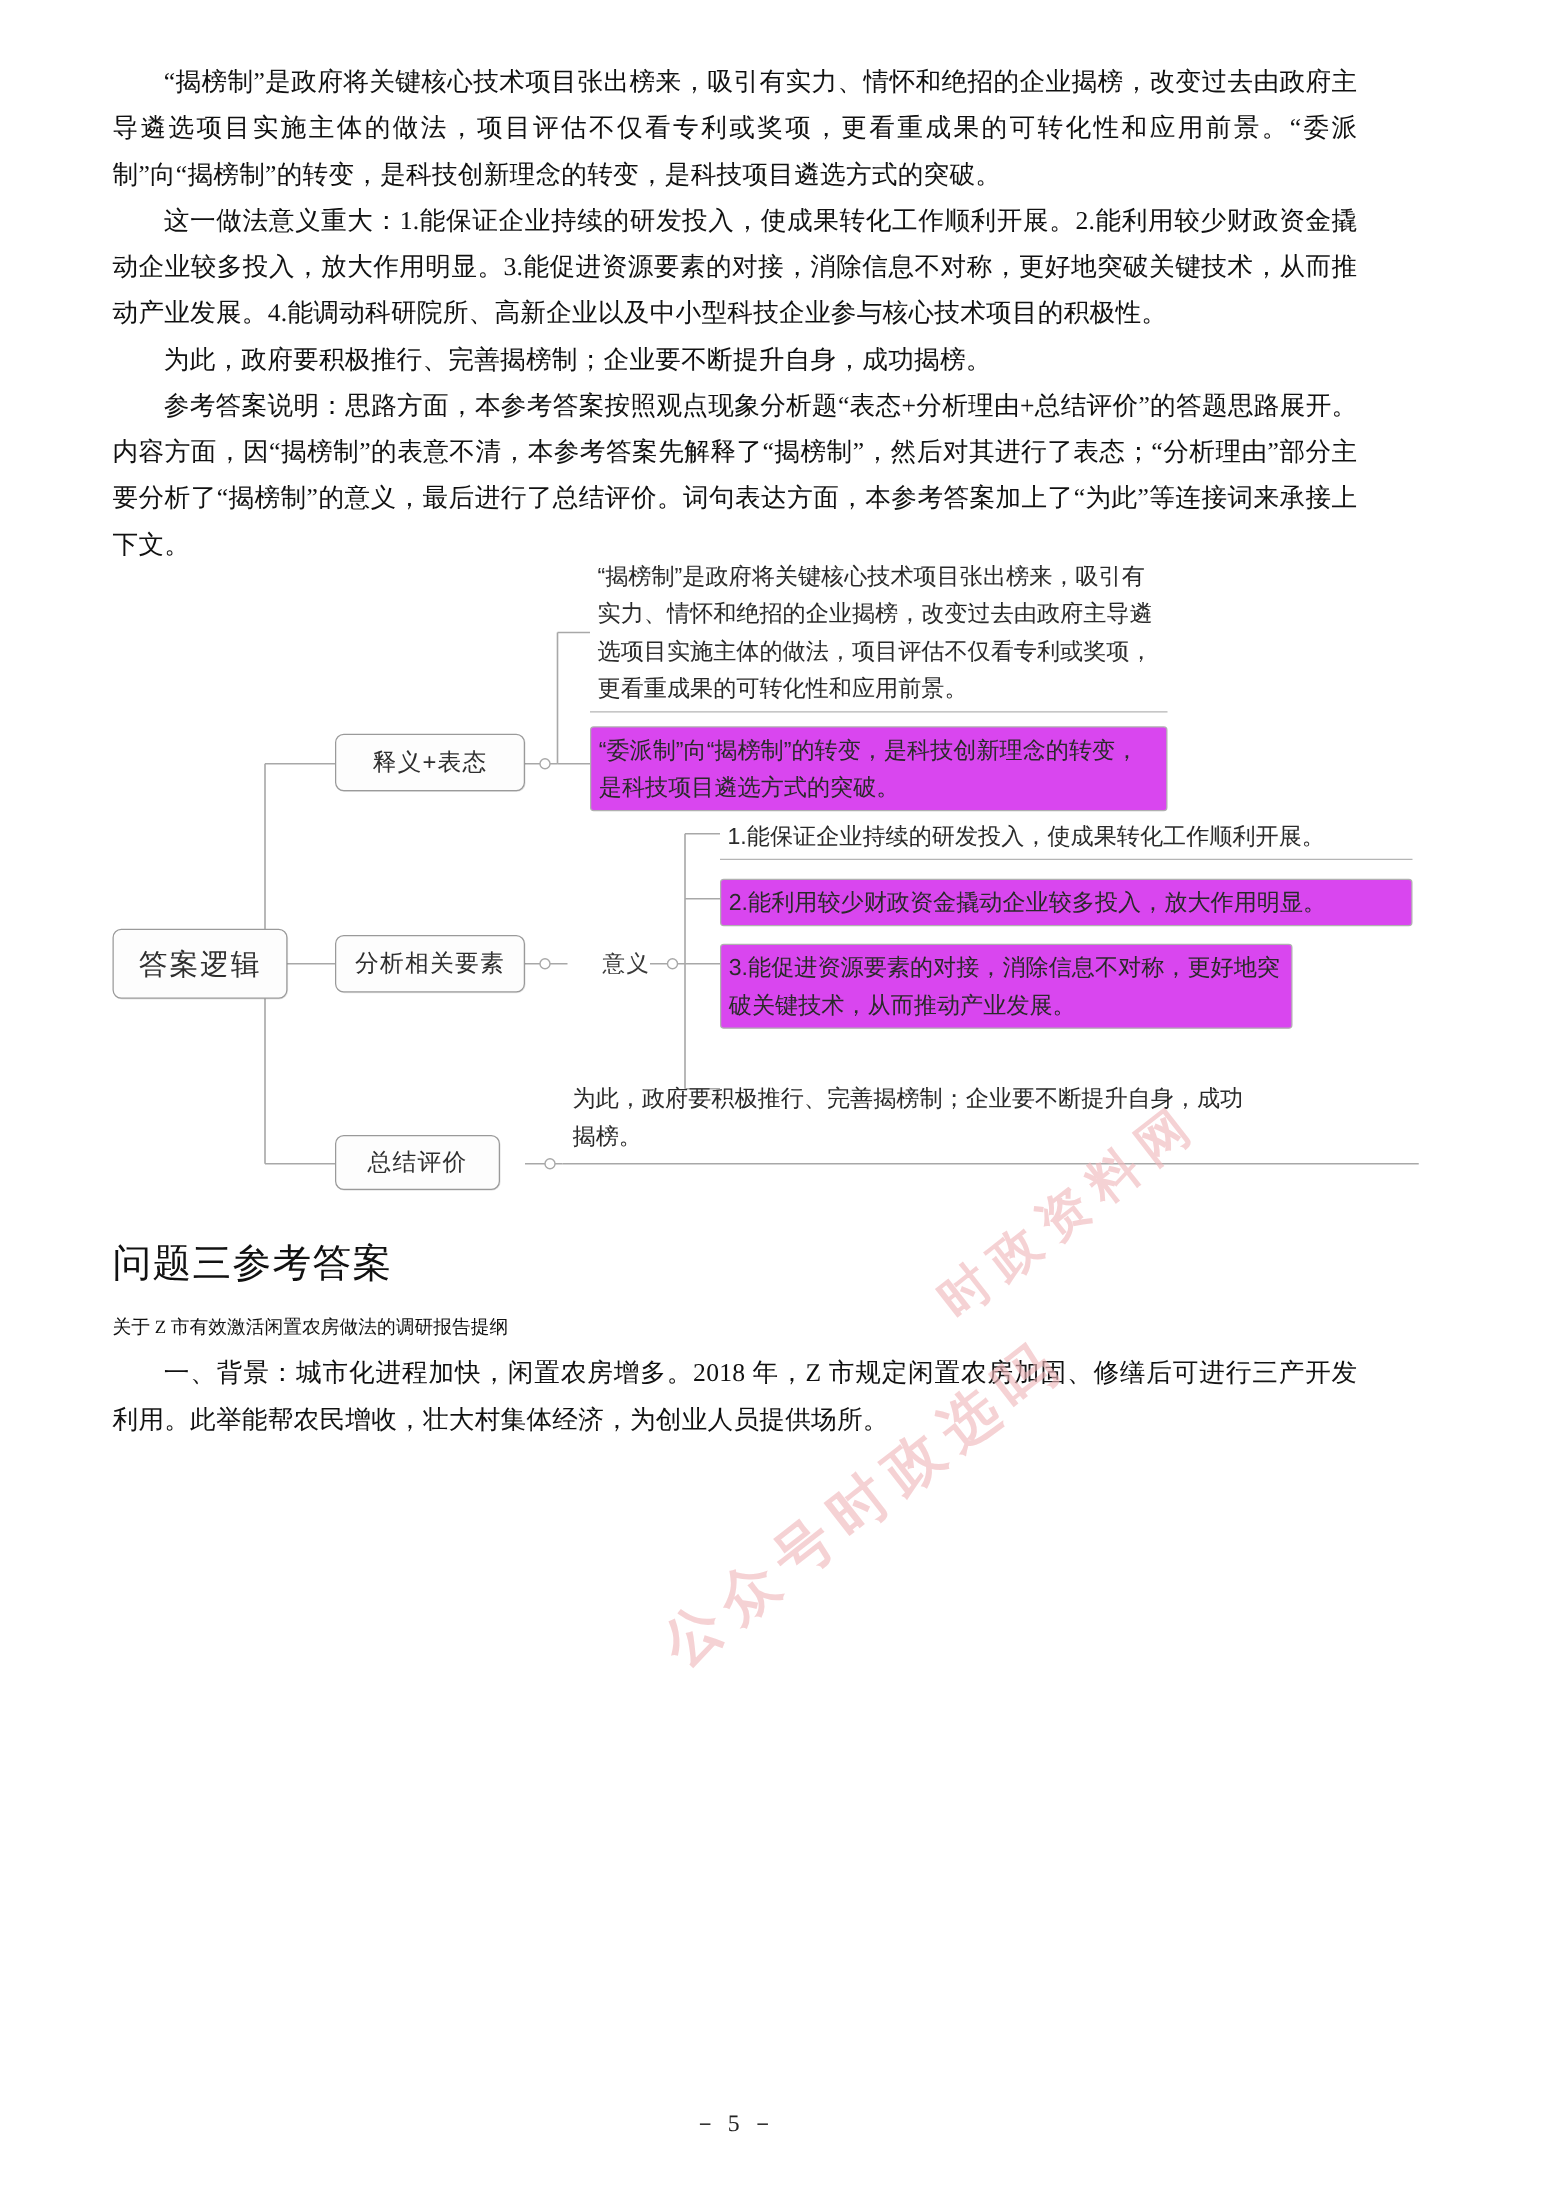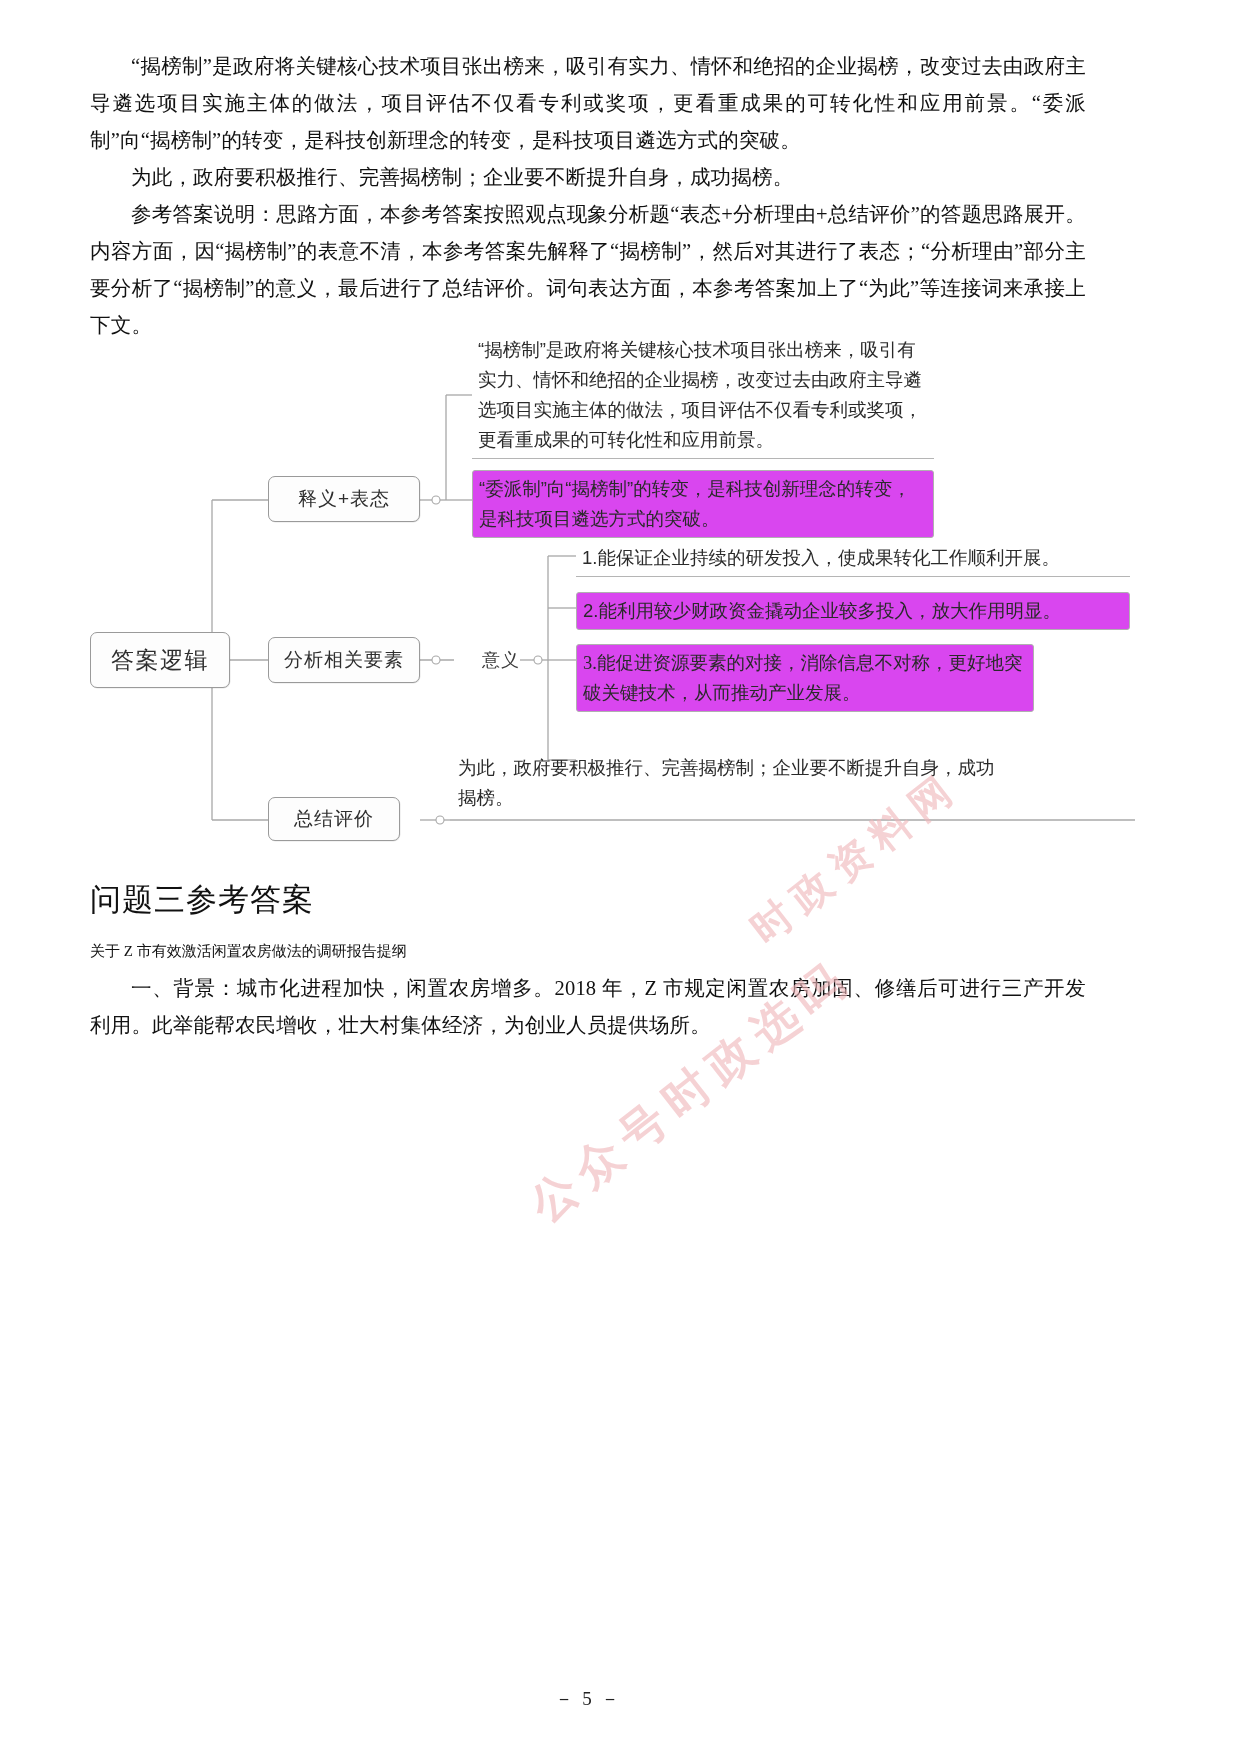--- a/index.html
+++ b/index.html
@@ -134,20 +134,21 @@
     letter-spacing: 2px;
   }
 </style>
 </head>
 <body>
 
 <div class="page">
 
   <div>
     <p class="para indent">“揭榜制”是政府将关键核心技术项目张出榜来，吸引有实力、情怀和绝招的企业揭榜，改变过去由政府主导遴选项目实施主体的做法，项目评估不仅看专利或奖项，更看重成果的可转化性和应用前景。“委派制”向“揭榜制”的转变，是科技创新理念的转变，是科技项目遴选方式的突破。</p>
+    <p class="para indent">这一做法意义重大：1.能保证企业持续的研发投入，使成果转化工作顺利开展。2.能利用较少财政资金撬动企业较多投入，放大作用明显。3.能促进资源要素的对接，消除信息不对称，更好地突破关键技术，从而推动产业发展。4.能调动科研院所、高新企业以及中小型科技企业参与核心技术项目的积极性。</p>
     <p class="para indent">为此，政府要积极推行、完善揭榜制；企业要不断提升自身，成功揭榜。</p>
     <p class="para indent">参考答案说明：思路方面，本参考答案按照观点现象分析题“表态+分析理由+总结评价”的答题思路展开。内容方面，因“揭榜制”的表意不清，本参考答案先解释了“揭榜制”，然后对其进行了表态；“分析理由”部分主要分析了“揭榜制”的意义，最后进行了总结评价。词句表达方面，本参考答案加上了“为此”等连接词来承接上下文。</p>
   </div>
 
   <div class="diagram">
 
     <svg width="1060" height="500" viewBox="0 0 1060 500">
       <g fill="none" stroke="#a8a8a8" stroke-width="1.3">
 
         <path d="M 82 300 L 122 300"></path>
@@ -206,21 +207,21 @@
     </div>
 
     <div class="leaf underline" style="left:382px; top:-28px; width:462px;">“揭榜制”是政府将关键核心技术项目张出榜来，吸引有实力、情怀和绝招的企业揭榜，改变过去由政府主导遴选项目实施主体的做法，项目评估不仅看专利或奖项，更看重成果的可转化性和应用前景。</div>
 
     <div class="leaf boxed" style="left:382px; top:110px; width:462px;">“委派制”向“揭榜制”的转变，是科技创新理念的转变，是科技项目遴选方式的突破。</div>
 
     <div class="leaf underline" style="left:486px; top:180px; width:554px;">1.能保证企业持续的研发投入，使成果转化工作顺利开展。</div>
 
     <div class="leaf boxed" style="left:486px; top:232px; width:554px;">2.能利用较少财政资金撬动企业较多投入，放大作用明显。</div>
 
-    <div class="leaf boxed" style="left:486px; top:284px; width:458px;font-family:Liberation Serif, serif;">3.能促进资源要素的对接，消除信息不对称，更好地突破关键技术，从而推动产业发展。</div>
+    <div class="leaf boxed" style="left:486px; top:284px; width:458px;">3.能促进资源要素的对接，消除信息不对称，更好地突破关键技术，从而推动产业发展。</div>
 
 
     <div class="leaf" style="left:362px; top:390px; width:560px;">为此，政府要积极推行、完善揭榜制；企业要不断提升自身，成功揭榜。</div>
 
     <div class="watermark wm1">公众号时政选吗</div>
     <div class="watermark wm2">时政资料网</div>
   </div>
 
   <div>
     <h2 class="section-title">问题三参考答案</h2>

